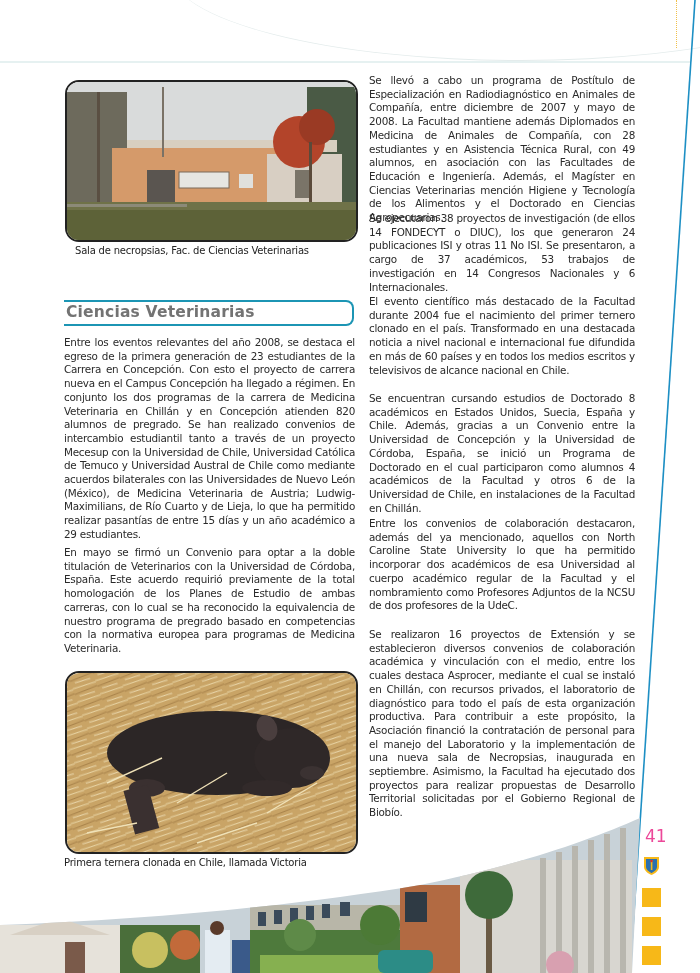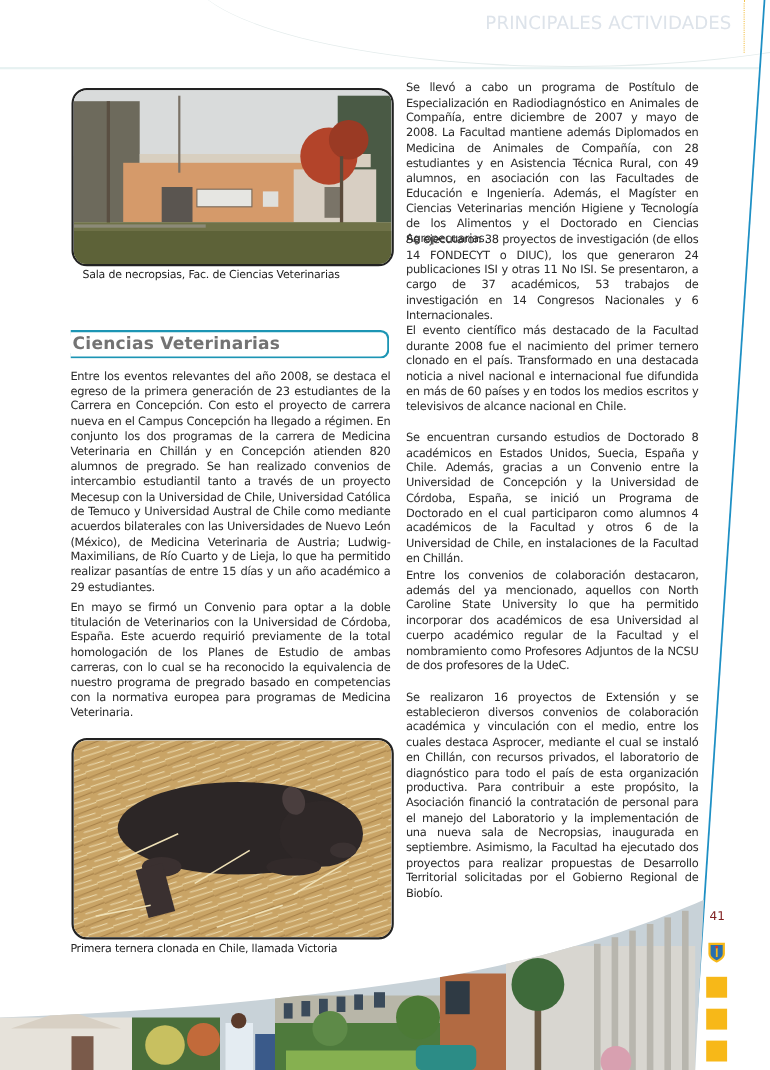--- a/index.html
+++ b/index.html
@@ -62,21 +62,21 @@
   .lp1 { left: 64px; top: 336px; width: 291px; }
   .lp2 { left: 64px; top: 546px; width: 291px; }
   .rp1 { left: 369px; top: 74px; width: 266px; }
   .rp2 { left: 369px; top: 212px; width: 266px; }
   .rp3 { left: 369px; top: 295px; width: 266px; }
   .rp4 { left: 369px; top: 392px; width: 266px; }
   .rp5 { left: 369px; top: 517px; width: 266px; }
   .rp6 { left: 369px; top: 628px; width: 266px; }
 
   .page-number {
-    position: absolute; left: 645px; top: 826px; font-size: 11px; color: #7f1d1d;
+    position: absolute; left: 645px; top: 826px; font-size: 17px; color: #ec4899;
     font-family: "DejaVu Sans", sans-serif;
   }
   .crest {
     position: absolute; left: 643px; top: 856px; width: 17px; height: 20px;
   }
   .sq {
     position: absolute; left: 642px; width: 19px; height: 19px; background: #f7b818;
   }
   .sq1 { top: 888px; } .sq2 { top: 917px; } .sq3 { top: 946px; }
 
@@ -84,21 +84,20 @@
     position: absolute; left: 0; top: 0; width: 700px; height: 973px; pointer-events: none;
   }
 </style>
 </head>
 <body>
 
 <div class="header-arc"></div>
 <div class="header-rule"></div>
 <div class="header-dots"></div>
 <div class="header-title">
-  <div>PRINCIPALES ACTIVIDADES</div>
 </div>
 
 <svg class="blue-line" viewBox="0 0 700 973">
   <line x1="695" y1="0" x2="630" y2="973" stroke="#1d8fc4" stroke-width="1.6"></line>
 </svg>
 
 <div class="photo photo-necro">
   <svg width="289" height="158" viewBox="0 0 289 158">
     <rect width="289" height="158" fill="#cfd3d2"></rect>
     <rect y="0" width="289" height="60" fill="#d9dbdb"></rect>
@@ -159,21 +158,21 @@
       <line x1="200" y1="140" x2="250" y2="110"></line>
       <line x1="20" y1="160" x2="70" y2="150"></line>
       <line x1="130" y1="170" x2="190" y2="150"></line>
     </g>
   </svg>
 </div>
 <div class="caption cap2">Primera ternera clonada en Chile, llamada Victoria</div>
 
 <div class="para rp1">Se llevó a cabo un programa de Postítulo de Especialización en Radiodiagnóstico en Animales de Compañía, entre diciembre de 2007 y mayo de 2008. La Facultad mantiene además Diplomados en Medicina de Animales de Compañía, con 28 estudiantes y en Asistencia Técnica Rural, con 49 alumnos, en asociación con las Facultades de Educación e Ingeniería. Además, el Magíster en Ciencias Veterinarias mención Higiene y Tecnología de los Alimentos y el Doctorado en Ciencias Agropecuarias.</div>
 <div class="para rp2">Se ejecutaron 38 proyectos de investigación (de ellos 14 FONDECYT o DIUC), los que generaron 24 publicaciones ISI y otras 11 No ISI. Se presentaron, a cargo de 37 académicos, 53 trabajos de investigación en 14 Congresos Nacionales y 6 Internacionales.</div>
-<div class="para rp3">El evento científico más destacado de la Facultad durante 2008 fue el nacimiento del primer ternero clonado en el país. Transformado en una destacada noticia a nivel nacional e internacional fue difundida en más de 60 países y en todos los medios escritos y televisivos de alcance nacional en Chile.</div>
+<div class="para rp3">El evento científico más destacado de la Facultad durante 2004 fue el nacimiento del primer ternero clonado en el país. Transformado en una destacada noticia a nivel nacional e internacional fue difundida en más de 60 países y en todos los medios escritos y televisivos de alcance nacional en Chile.</div>
 <div class="para rp4">Se encuentran cursando estudios de Doctorado 8 académicos en Estados Unidos, Suecia, España y Chile. Además, gracias a un Convenio entre la Universidad de Concepción y la Universidad de Córdoba, España, se inició un Programa de Doctorado en el cual participaron como alumnos 4 académicos de la Facultad y otros 6 de la Universidad de Chile, en instalaciones de la Facultad en Chillán.</div>
 <div class="para rp5">Entre los convenios de colaboración destacaron, además del ya mencionado, aquellos con North Caroline State University lo que ha permitido incorporar dos académicos de esa Universidad al cuerpo académico regular de la Facultad y el nombramiento como Profesores Adjuntos de la NCSU de dos profesores de la UdeC.</div>
 <div class="para rp6">Se realizaron 16 proyectos de Extensión y se establecieron diversos convenios de colaboración académica y vinculación con el medio, entre los cuales destaca Asprocer, mediante el cual se instaló en Chillán, con recursos privados, el laboratorio de diagnóstico para todo el país de esta organización productiva. Para contribuir a este propósito, la Asociación financió la contratación de personal para el manejo del Laboratorio y la implementación de una nueva sala de Necropsias, inaugurada en septiembre. Asimismo, la Facultad ha ejecutado dos proyectos para realizar propuestas de Desarrollo Territorial solicitadas por el Gobierno Regional de Biobío.</div>
 
 <svg class="footer-photo" viewBox="0 0 700 973">
   <defs>
     <clipPath id="band">
       <path d="M0,925 C150,920 300,905 420,885 C520,865 590,840 640,818 L632,973 L0,973 Z"></path>
     </clipPath>
   </defs>

